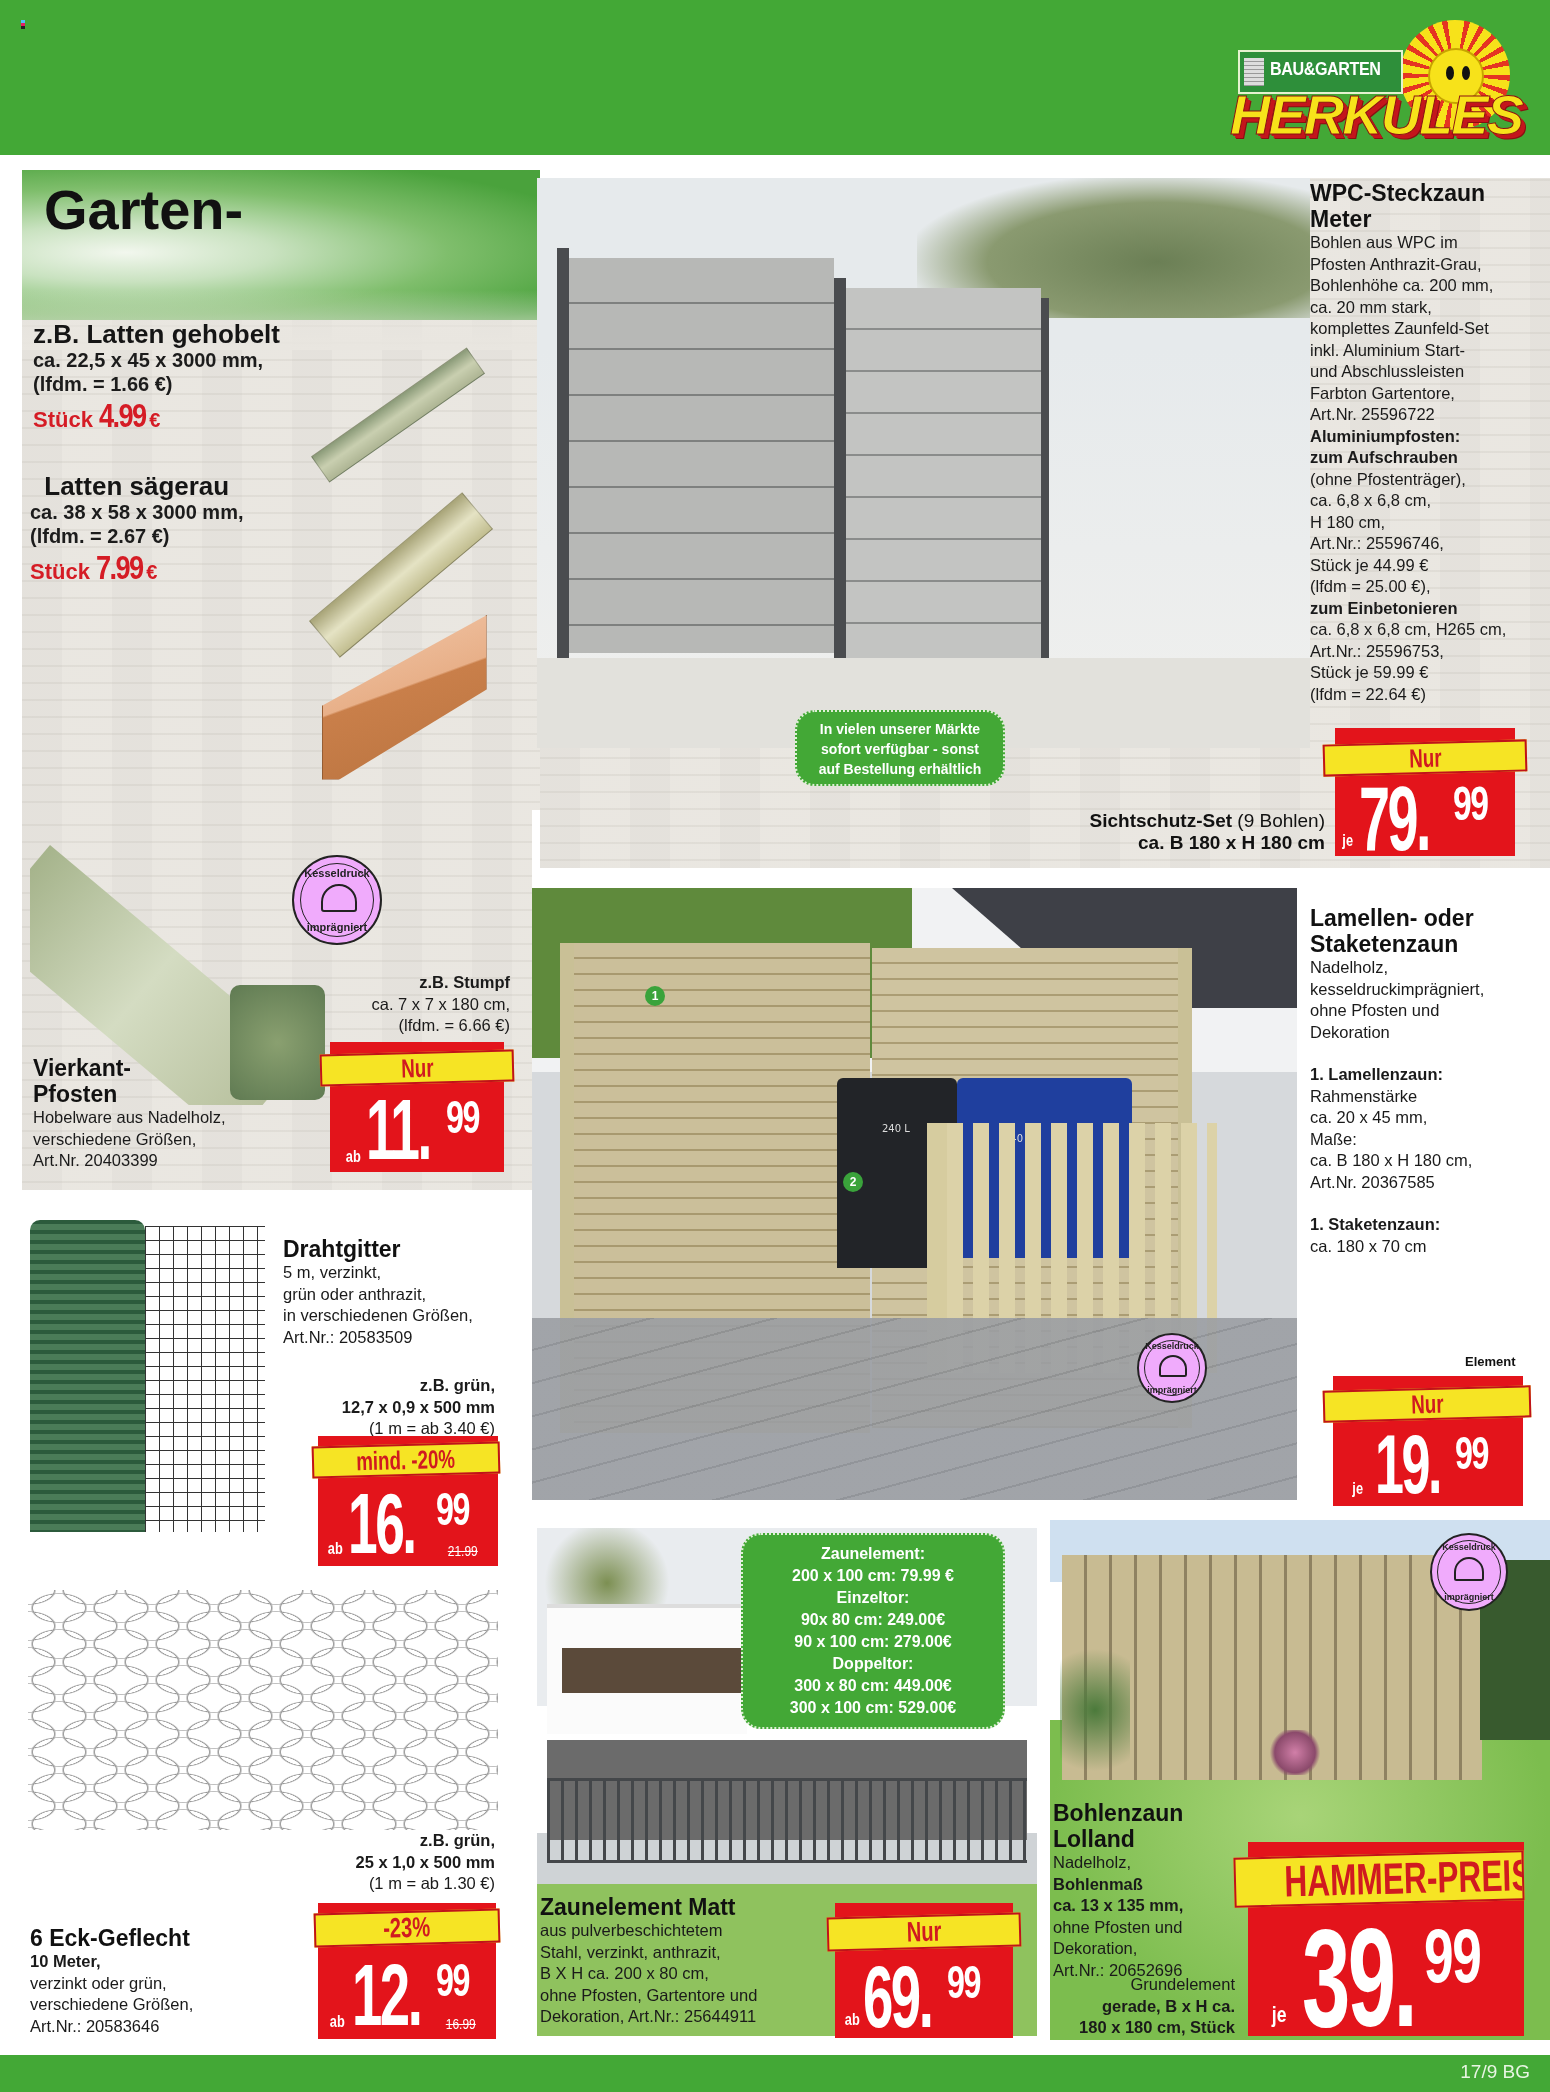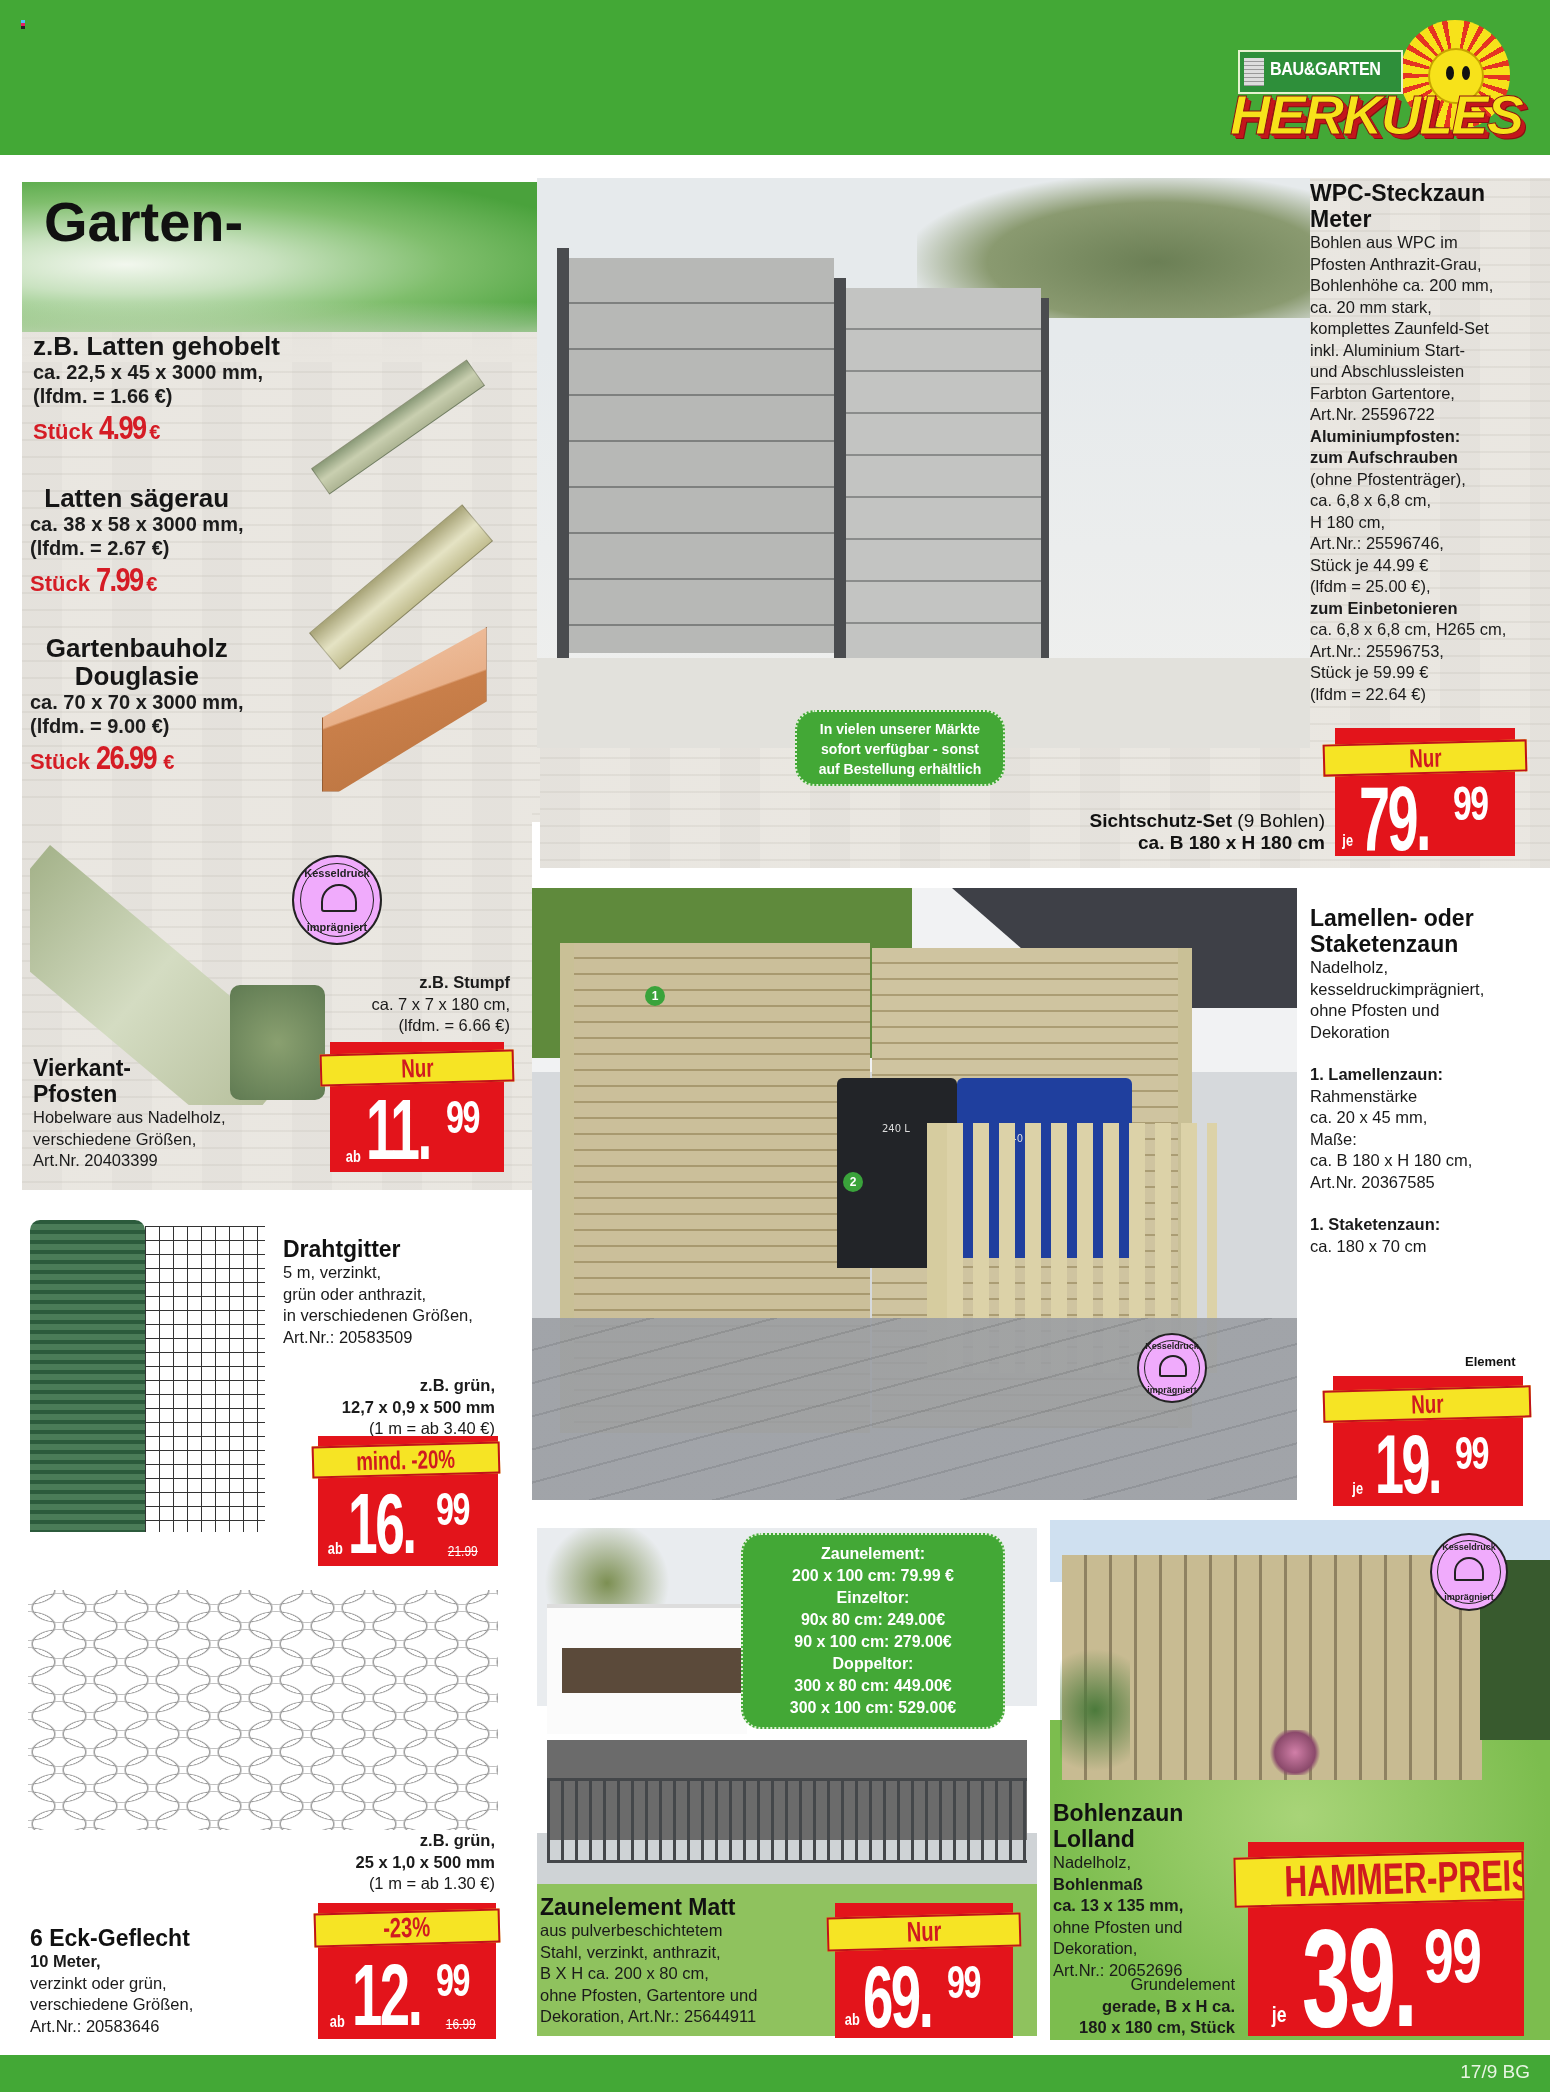--- a/index.html
+++ b/index.html
@@ -27,21 +27,21 @@
   .footer { position: absolute; left: 0; top: 2055px; width: 1550px; height: 37px; background: #43a836; }
   .footer .pg { position: absolute; right: 20px; top: 6px; color: #e8f5e3; font-family: "Liberation Sans", sans-serif; font-size: 19px; }
 
   
   .wood { background:
       repeating-linear-gradient(0deg, rgba(255,255,255,0) 0 7px, rgba(180,175,165,0.18) 7px 9px, rgba(255,255,255,0) 9px 17px),
       repeating-linear-gradient(90deg, rgba(0,0,0,0.02) 0 40px, rgba(255,255,255,0.03) 40px 90px),
       #e9e6e0; }
 
   
-  .hobel-panel { left: 22px; top: 170px; width: 518px; height: 640px; margin-top: 12px; }
+  .hobel-panel { left: 22px; top: 170px; width: 518px; height: 640px; }
   .hobel-top { position: absolute; left: 0; top: 0; width: 100%; height: 150px;
     background: radial-gradient(ellipse at 20% 55%, #f2f7ee 0%, #c9e2c0 25%, #7fbe6c 55%, #4aa23c 85%); }
   .hobel-fade { position: absolute; left: 0; top: 120px; width: 100%; height: 60px; background: linear-gradient(#7fbe6c00, #e9e6e0); }
   .big-title { position: absolute; left: 22px; top: 10px; font-family: "Liberation Sans", sans-serif; font-weight: bold; font-size: 56px; line-height: 60px; color: #111; }
   .item-head { font-family: "Liberation Sans", sans-serif; font-weight: bold; font-size: 26px; line-height: 28px; color: #151515; text-align: center; }
   .item-txt { font-family: "Liberation Sans", sans-serif; font-weight: bold; font-size: 20px; line-height: 24px; color: #1c1c1c; }
   .stueck { font-family: "Liberation Sans", sans-serif; font-weight: bold; color: #d51c25; font-size: 22px; }
   .stueck .p { font-size: 34px; font-family: "Liberation Sans Narrow", "Liberation Sans", sans-serif; letter-spacing: -2px; display: inline-block; transform: scaleX(0.8); transform-origin: left; }
   .stueck .e { font-size: 20px; margin-left: -8px; }
 
@@ -108,27 +108,20 @@
     <div class="item-head">z.B. Latten gehobelt</div>
     <div class="item-txt">ca. 22,5 x 45 x 3000 mm,</div>
     <div class="item-txt">(lfdm. = 1.66 €)</div>
     <div class="stueck"><span>Stück</span> <span class="p">4.99</span><span class="e">€</span></div>
   </div>
   <div class="abs" style="left:8px;top:302px;">
     <div class="item-head">Latten sägerau</div>
     <div class="item-txt">ca. 38 x 58 x 3000 mm,</div>
     <div class="item-txt">(lfdm. = 2.67 €)</div>
     <div class="stueck"><span>Stück</span> <span class="p">7.99</span><span class="e">€</span></div>
-  </div>
-  <div class="abs" style="left:8px;top:452px;">
-    <div class="item-head">Gartenbauholz</div>
-    <div class="item-head">Douglasie</div>
-    <div class="item-txt">ca. 70 x 70 x 3000 mm,</div>
-    <div class="item-txt">(lfdm. = 9.00 €)</div>
-    <div class="stueck"><span>Stück</span> <span class="p">26.99</span><span class="e">€</span></div>
   </div>
 </div>
 
 <div class="abs wood" style="left:540px;top:178px;width:1010px;height:690px;"></div>
 <div class="photo" style="left:537px;top:178px;width:773px;height:570px;background:linear-gradient(#e6eaec 0 30%, #f0f0ee 100%);">
   <div class="abs" style="left:380px;top:0;width:400px;height:140px;background:radial-gradient(ellipse at 60% 60%,#6b7f55,#8a9a70 50%,transparent 75%);"></div>
   <div class="abs" style="left:20px;top:70px;width:12px;height:410px;background:#4a4c4f;"></div>
   <div class="abs" style="left:32px;top:80px;width:265px;height:395px;background:repeating-linear-gradient(180deg,#b7b8b6 0 44px,#7e807f 44px 46px);"></div>
   <div class="abs" style="left:297px;top:100px;width:12px;height:395px;background:#4a4c4f;"></div>
   <div class="abs" style="left:309px;top:110px;width:195px;height:370px;background:repeating-linear-gradient(180deg,#c3c4c2 0 40px,#8a8c8b 40px 42px);"></div>

